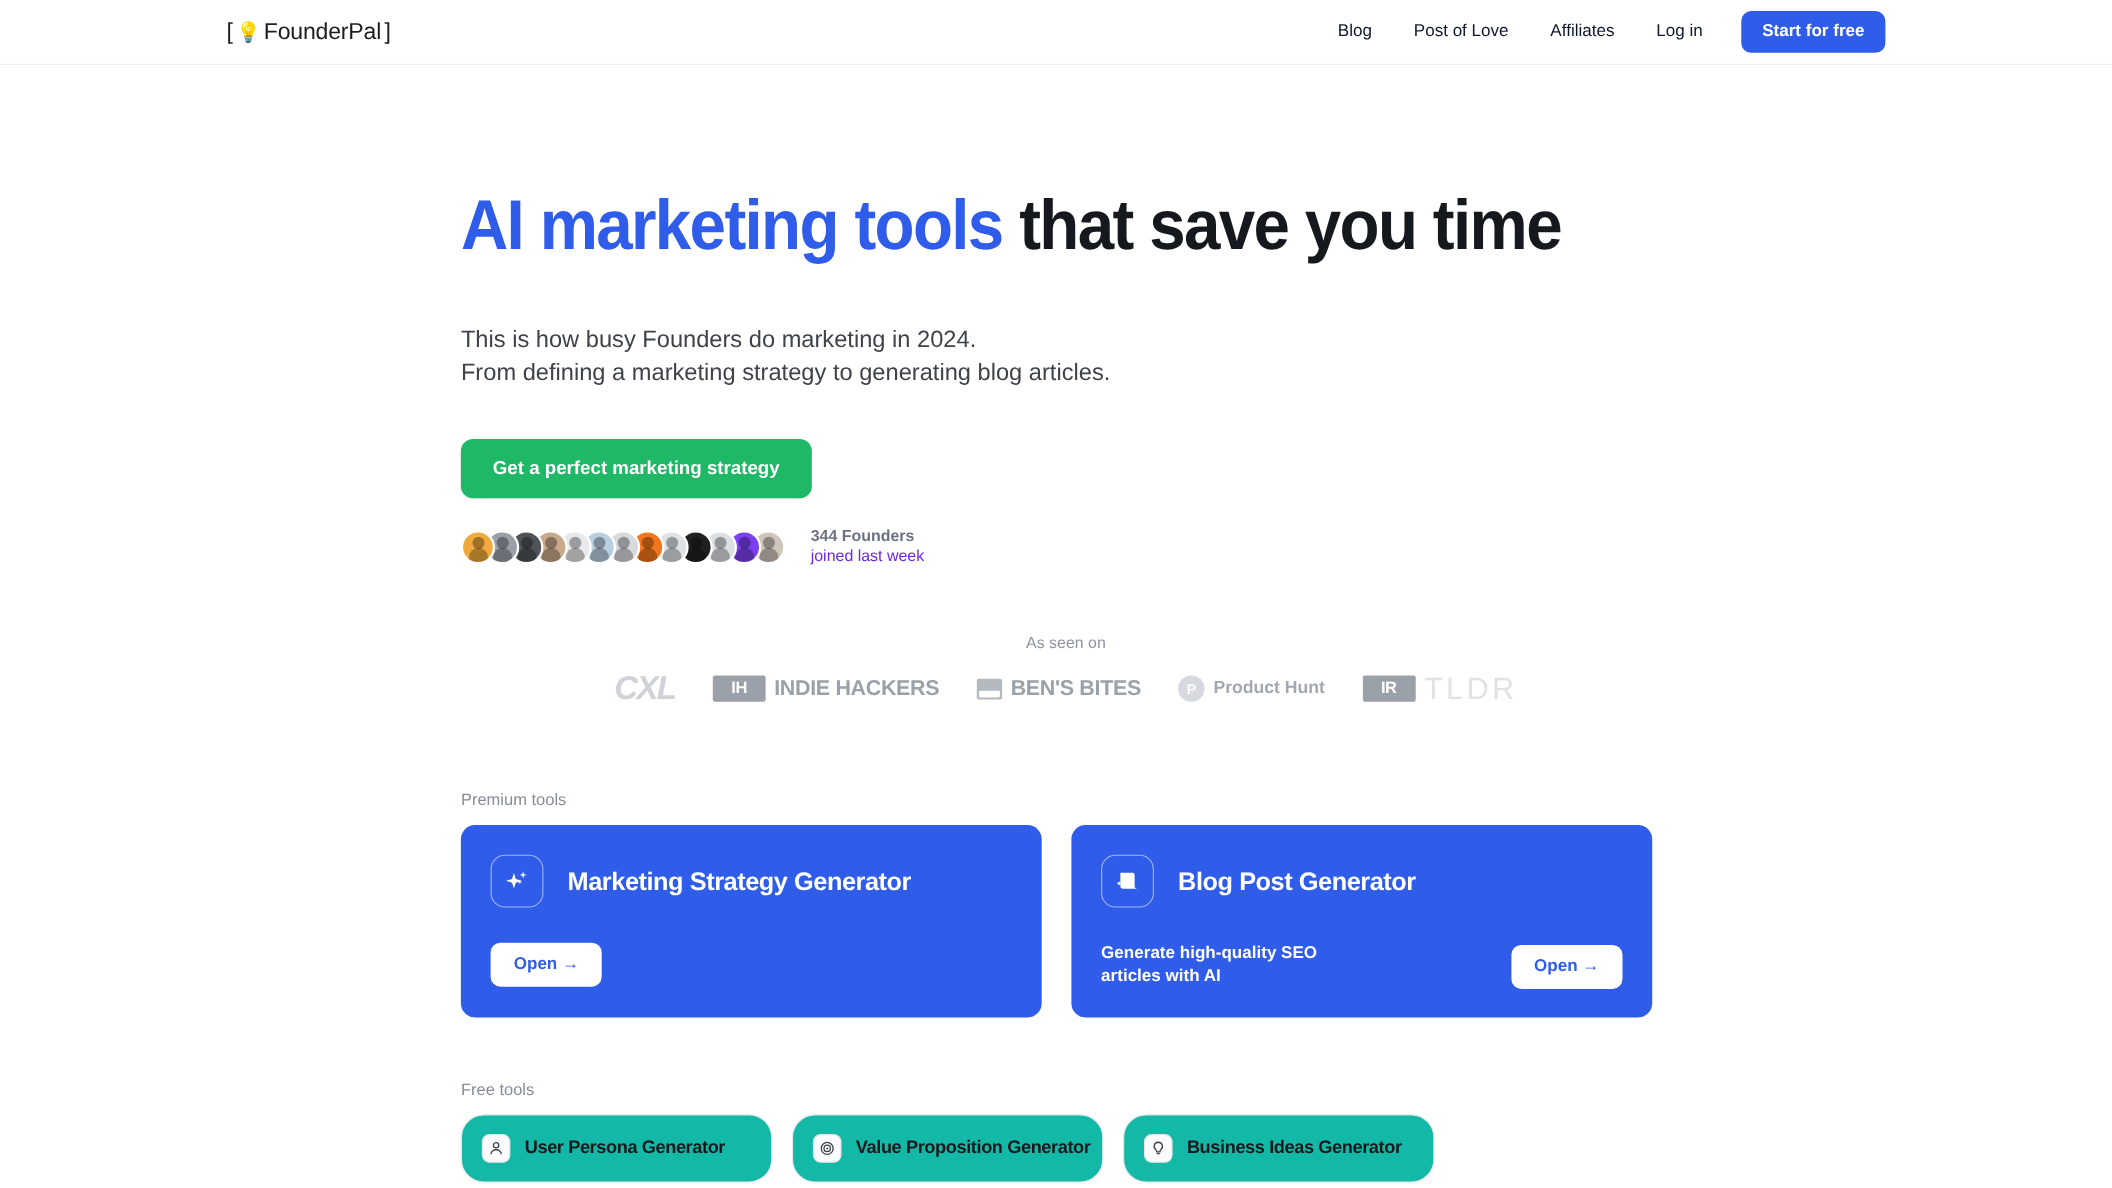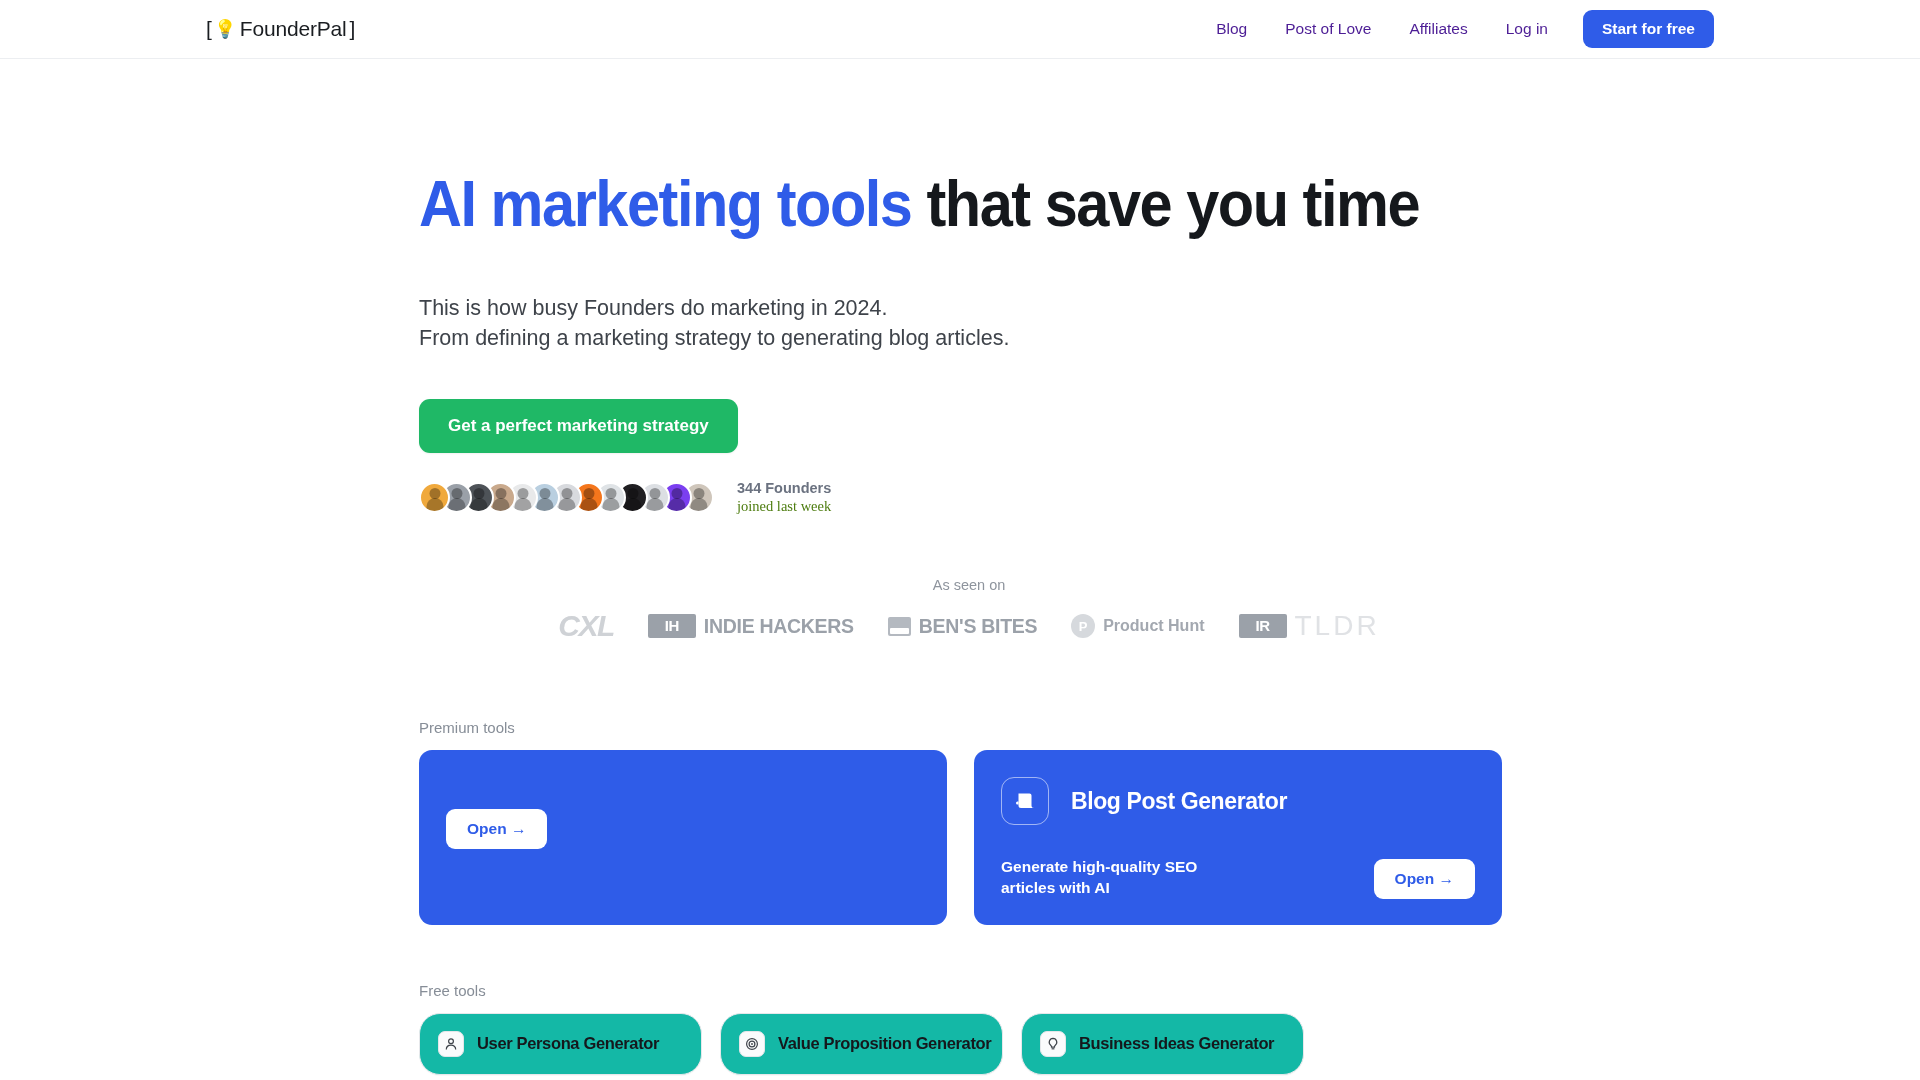--- a/index.html
+++ b/index.html
@@ -27,21 +27,21 @@
   }
   .logo .brkt { color:#1a1d21; font-weight:400; }
   .logo .bulb { font-size:18px; line-height:1; }
   .logo .word { font-weight:400; }
 
   .nav-right {
     position:absolute; right:206px;
     display:flex; align-items:center; gap:0;
   }
   .nav-link {
-    font-size:15.5px; color:#4c1d95; padding:0 19px;
+    font-size:15.5px; color:#0f172a; padding:0 19px;
     text-decoration:none; white-space:nowrap; cursor:pointer;
   }
   .nav-cta {
     margin-left:16px;
     background:#2f5ce8; color:#fff;
     font-size:15.5px; font-weight:700;
     padding:10px 19px; border-radius:9px;
     border:none; cursor:pointer; white-space:nowrap;
   }
 
@@ -88,21 +88,21 @@
     width:17px; height:17px; border-radius:50% 50% 45% 45%;
     background:rgba(0,0,0,.30); transform:translateX(-50%);
   }
   .av b {
     position:absolute; left:50%; top:16%;
     width:11px; height:11px; border-radius:50%;
     background:rgba(0,0,0,.33); transform:translateX(-50%);
   }
   .proof-text { margin-left:32px; font-size:14.5px; line-height:1.25; }
   .proof-strong { font-weight:700; color:#6b7280; display:block; }
-  .proof-sub { color:#4d7c0f; display:block;font-family:Liberation Serif, serif; }
+  .proof-sub { color:#6d28d9; display:block; }
 
   
   .seen-wrap { margin-top:62px; width:1100px; text-align:center; }
   .seen-label { font-size:14.5px; color:#8e949d; }
   .seen-row {
     margin-top:16px; display:flex; align-items:center;
     justify-content:center; gap:34px;
   }
   .logo-item { display:flex; align-items:center; gap:8px; }
   .lg-cxl {
@@ -316,20 +316,30 @@
 
     </div>
   </div>
 
   
   <div class="premium-wrap">
     <div class="sec-label">Premium tools</div>
     <div class="premium-row">
 
       <div class="p-card">
+        <div class="p-card-head">
+          <div class="p-icon">
+            <svg width="26" height="26" viewBox="0 0 26 26" fill="#fff" aria-hidden="true">
+              <path d="M10.2 5.6 11.9 11 17.3 12.7 11.9 14.4 10.2 19.8 8.5 14.4 3.1 12.7 8.5 11 Z"></path>
+              <path d="M18.6 4.2 19.4 6.6 21.8 7.4 19.4 8.2 18.6 10.6 17.8 8.2 15.4 7.4 17.8 6.6 Z"></path>
+              <path d="M15.6 11.9 16.1 13.4 17.6 13.9 16.1 14.4 15.6 15.9 15.1 14.4 13.6 13.9 15.1 13.4 Z"></path>
+            </svg>
+          </div>
+          <div class="p-title">Marketing Strategy Generator</div>
+        </div>
         <div class="p-foot">
           <button class="p-open">Open →</button>
         </div>
       </div>
 
       <div class="p-card">
         <div class="p-card-head">
           <div class="p-icon">
             <svg width="26" height="26" viewBox="0 0 26 26" aria-hidden="true">
               <path d="M6.5 5.5h11a2 2 0 0 1 2 2v10a2.5 2.5 0 0 0 2.5 2.5H9a2.5 2.5 0 0 1-2.5-2.5Z" fill="#fff"></path>

